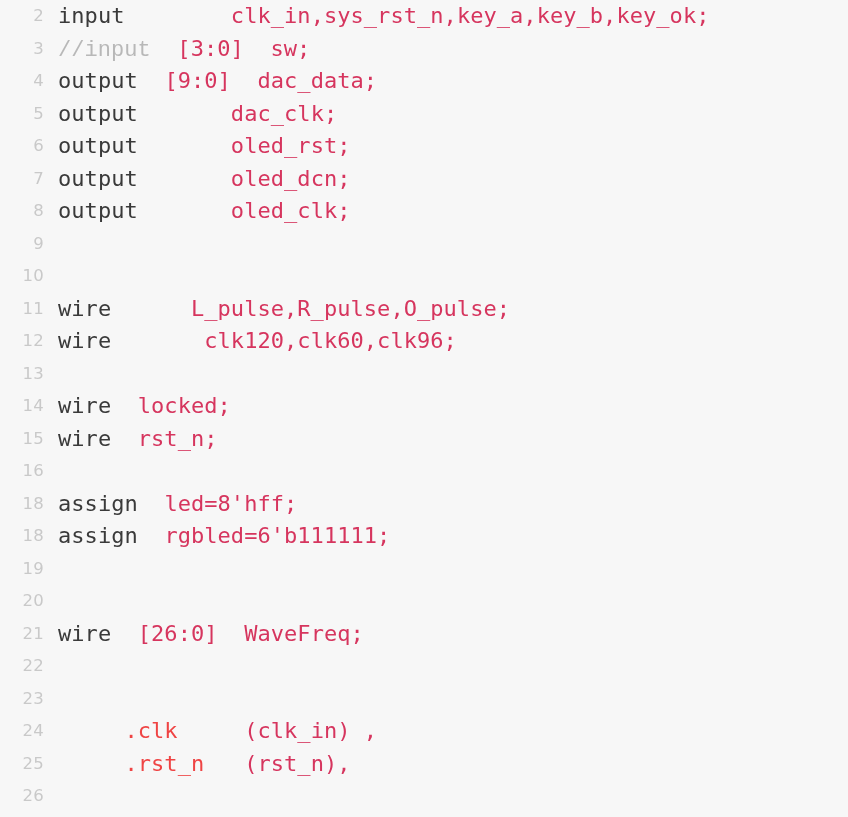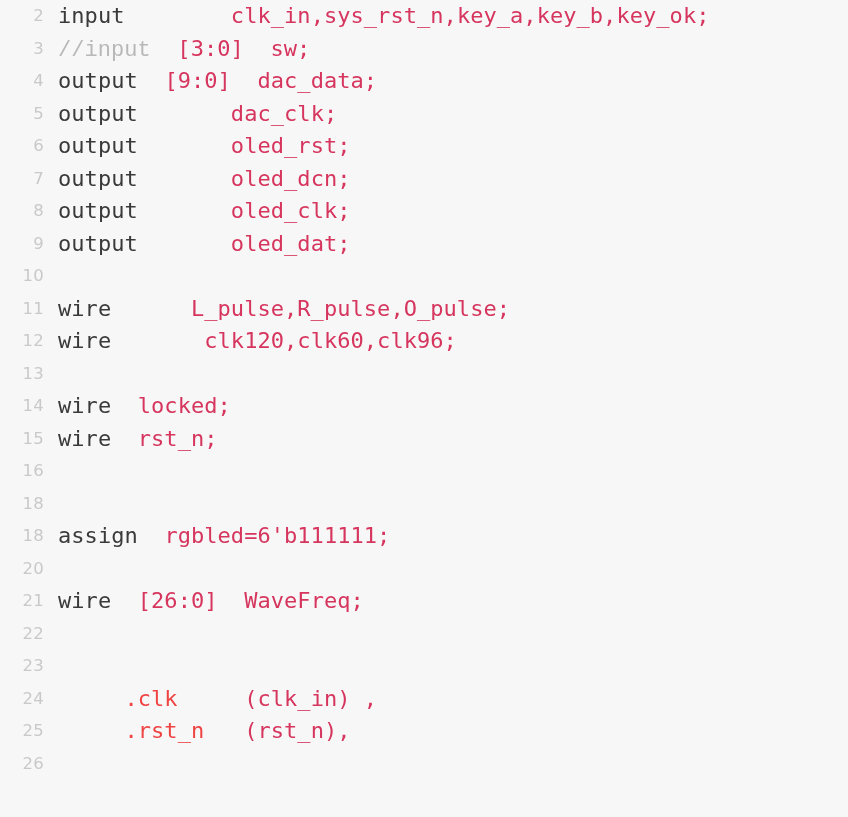--- a/index.html
+++ b/index.html
@@ -66,30 +66,31 @@
 
 <div id="code-viewer">
   <div id="code-lines">
       <div class="code-line"><span class="line-number">2</span><span class="line-content"><span class="tok-keyword">input</span><span class="tok-plain">        </span><span class="tok-ident">clk_in,sys_rst_n,key_a,key_b,key_ok;</span></span></div>
       <div class="code-line"><span class="line-number">3</span><span class="line-content"><span class="tok-comment">//input</span><span class="tok-plain">  </span><span class="tok-ident">[3:0]</span><span class="tok-plain">  </span><span class="tok-ident">sw;</span></span></div>
       <div class="code-line"><span class="line-number">4</span><span class="line-content"><span class="tok-keyword">output</span><span class="tok-plain">  </span><span class="tok-ident">[9:0]</span><span class="tok-plain">  </span><span class="tok-ident">dac_data;</span></span></div>
       <div class="code-line"><span class="line-number">5</span><span class="line-content"><span class="tok-keyword">output</span><span class="tok-plain">       </span><span class="tok-ident">dac_clk;</span></span></div>
       <div class="code-line"><span class="line-number">6</span><span class="line-content"><span class="tok-keyword">output</span><span class="tok-plain">       </span><span class="tok-ident">oled_rst;</span></span></div>
       <div class="code-line"><span class="line-number">7</span><span class="line-content"><span class="tok-keyword">output</span><span class="tok-plain">       </span><span class="tok-ident">oled_dcn;</span></span></div>
       <div class="code-line"><span class="line-number">8</span><span class="line-content"><span class="tok-keyword">output</span><span class="tok-plain">       </span><span class="tok-ident">oled_clk;</span></span></div>
-      <div class="code-line"><span class="line-number">9</span><span class="line-content"><span class="tok-keyword">output</span><span class="tok-plain">       </span><span class="tok-ident">oled_dat;</span></span></div>
+      <div class="code-line"><span class="line-number">9</span></div>
       <div class="code-line"><span class="line-number">10</span><span class="line-content"></span></div>
       <div class="code-line"><span class="line-number">11</span><span class="line-content"><span class="tok-keyword">wire</span><span class="tok-plain">      </span><span class="tok-ident">L_pulse,R_pulse,O_pulse;</span></span></div>
       <div class="code-line"><span class="line-number">12</span><span class="line-content"><span class="tok-keyword">wire</span><span class="tok-plain">       </span><span class="tok-ident">clk120,clk60,clk96;</span></span></div>
       <div class="code-line"><span class="line-number">13</span><span class="line-content"></span></div>
       <div class="code-line"><span class="line-number">14</span><span class="line-content"><span class="tok-keyword">wire</span><span class="tok-plain">  </span><span class="tok-ident">locked;</span></span></div>
       <div class="code-line"><span class="line-number">15</span><span class="line-content"><span class="tok-keyword">wire</span><span class="tok-plain">  </span><span class="tok-ident">rst_n;</span></span></div>
       <div class="code-line"><span class="line-number">16</span><span class="line-content"></span></div>
-      <div class="code-line"><span class="line-number">18</span></div>
+      <div class="code-line"><span class="line-number">18</span><span class="line-content"><span class="tok-keyword">assign</span><span class="tok-plain">  </span><span class="tok-ident">led=8'hff;</span></span></div>
       <div class="code-line"><span class="line-number">18</span><span class="line-content"><span class="tok-keyword">assign</span><span class="tok-plain">  </span><span class="tok-ident">rgbled=6'b111111;</span></span></div>
+      <div class="code-line"><span class="line-number">19</span><span class="line-content"></span></div>
       <div class="code-line"><span class="line-number">20</span></div>
       <div class="code-line"><span class="line-number">21</span><span class="line-content"><span class="tok-keyword">wire</span><span class="tok-plain">  </span><span class="tok-ident">[26:0]</span><span class="tok-plain">  </span><span class="tok-ident">WaveFreq;</span></span></div>
       <div class="code-line"><span class="line-number">22</span><span class="line-content"></span></div>
       <div class="code-line"><span class="line-number">23</span></div>
       <div class="code-line"><span class="line-number">24</span><span class="line-content"><span class="tok-plain">     </span><span class="tok-port">.clk</span><span class="tok-plain">     </span><span class="tok-ident">(clk_in) ,</span></span></div>
       <div class="code-line"><span class="line-number">25</span><span class="line-content"><span class="tok-plain">     </span><span class="tok-port">.rst_n</span><span class="tok-plain">   </span><span class="tok-ident">(rst_n),</span></span></div>
       <div class="code-line"><span class="line-number">26</span><span class="line-content"></span></div>
     </div>
 </div>
 

